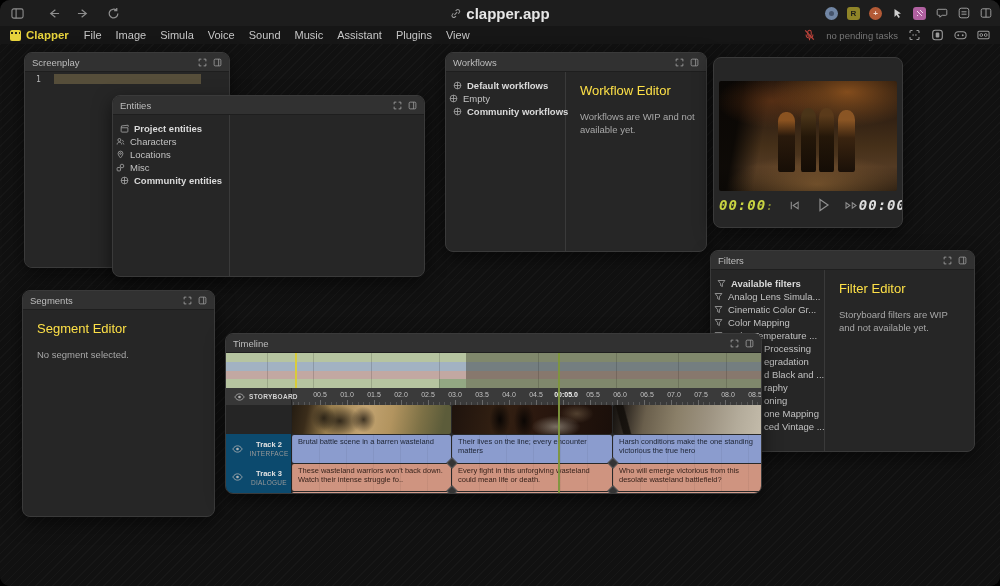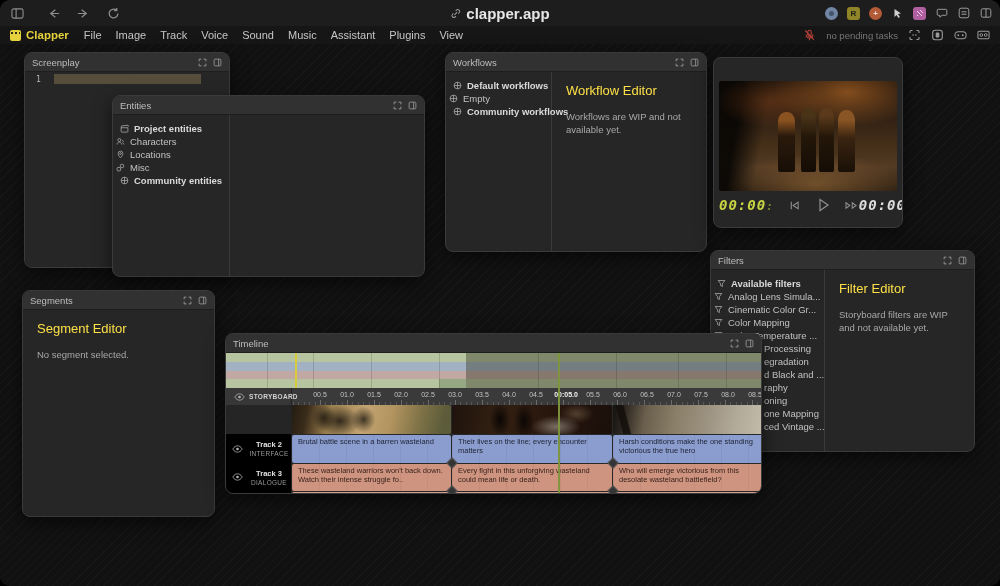--- a/index.html
+++ b/index.html
@@ -70,21 +70,21 @@
   .sp-hl{position:absolute;left:29px;top:2px;width:147px;height:10px;background:#564e3a;}
 
   
   #entities{left:112px;top:51px;width:313px;height:182px;}
   .split{display:flex;height:calc(100% - 18px);}
   .split .left{border-right:1px solid #3a3a3a;box-sizing:border-box;}
   #entities .left{width:117px;}
 
   
   #workflows{left:445px;top:8px;width:262px;height:200px;}
-  #workflows .left{width:106px;}
+  #workflows .left{width:120px;}
 
   
   #monitor{left:713px;top:13px;width:190px;height:171px;}
   .video{position:absolute;left:5px;right:5px;top:23px;height:110px;border-radius:2px;overflow:hidden;
     background:
       radial-gradient(60% 45% at 72% 10%, rgba(210,120,40,.55), transparent 70%),
       radial-gradient(45% 35% at 30% 18%, rgba(140,70,25,.45), transparent 70%),
       radial-gradient(70% 38% at 55% 94%, rgba(205,145,75,.38), transparent 72%),
       linear-gradient(100deg, rgba(8,6,4,.92) 0 13%, rgba(8,6,4,0) 27%),
       linear-gradient(180deg,#1c130c 0%,#332214 35%,#463019 60%,#533a23 78%,#2c1f12 100%);}
@@ -120,21 +120,21 @@
   .mm-r3{top:18px;height:8px;background:#c2a8a2;}
   .mm-r4{top:26px;height:9px;background:#b6c4a0;}
   .mm-mid{position:absolute;left:213px;width:27px;top:26px;height:9px;background:#93a883;}
   .mm-dim{position:absolute;left:240px;right:0;top:0;height:35px;background:rgba(48,48,30,.40);}
   .mm-grid{position:absolute;top:0;height:35px;width:1px;background:rgba(0,0,0,.14);}
   .mm-yellow{position:absolute;left:69px;top:0;height:35px;width:1.5px;background:#d8cc3a;}
   .playhead{position:absolute;left:332px;top:0;height:143px;width:1.5px;background:rgba(125,150,60,.95);z-index:6;}
 
   .ruler{position:absolute;left:0;right:0;top:35px;height:17px;background:#3a3a3a;display:flex;}
   .lblcol{width:66px;flex:none;box-sizing:border-box;border-right:1px solid #222;
-          display:flex;align-items:center;gap:4px;padding-left:8px;background:#000000;}
+          display:flex;align-items:center;gap:4px;padding-left:8px;background:#0c4a6e;}
   .ruler .lblcol{background:#373737;}
   .lblcol svg{width:11px;height:8px;color:#b5b5b5;flex:none;}
   .sb-label{font-size:6.5px;font-weight:bold;color:#d2d2d2;letter-spacing:.3px;}
   .scale{position:relative;flex:1;overflow:hidden;}
   .tick-lab{position:absolute;top:3px;transform:translateX(-50%);font-size:7px;color:#c2c2c2;}
   .tick-lab.bright{color:#f2f2f2;font-weight:bold;}
   .ticks-s{position:absolute;left:1px;right:0;bottom:0;height:3px;
            background:repeating-linear-gradient(90deg,#575757 0 1px,transparent 1px 5.4px);}
   .ticks-t{position:absolute;left:28px;right:0;bottom:0;height:5px;
            background:repeating-linear-gradient(90deg,#6b6b6b 0 1px,transparent 1px 27px);}
@@ -244,21 +244,21 @@
     </div>
   </div>
 
   <div class="menubar">
     <span class="logo">
       <span class="logo-sq"></span>
       <span class="logo-name">Clapper</span>
     </span>
     <span class="menu-item">File</span>
     <span class="menu-item">Image</span>
-    <span class="menu-item">Track</span>
+    <span class="menu-item">Simula</span>
     <span class="menu-item">Voice</span>
     <span class="menu-item">Sound</span>
     <span class="menu-item">Music</span>
     <span class="menu-item">Assistant</span>
     <span class="menu-item">Plugins</span>
     <span class="menu-item">View</span>
     <span class="menu-right">
       <span class="mi mic">
         <svg viewBox="0 0 14 14">
             <rect x="5" y="1.5" width="4" height="7" rx="2" fill="none" stroke="currentColor" stroke-width="1.2"></rect>

